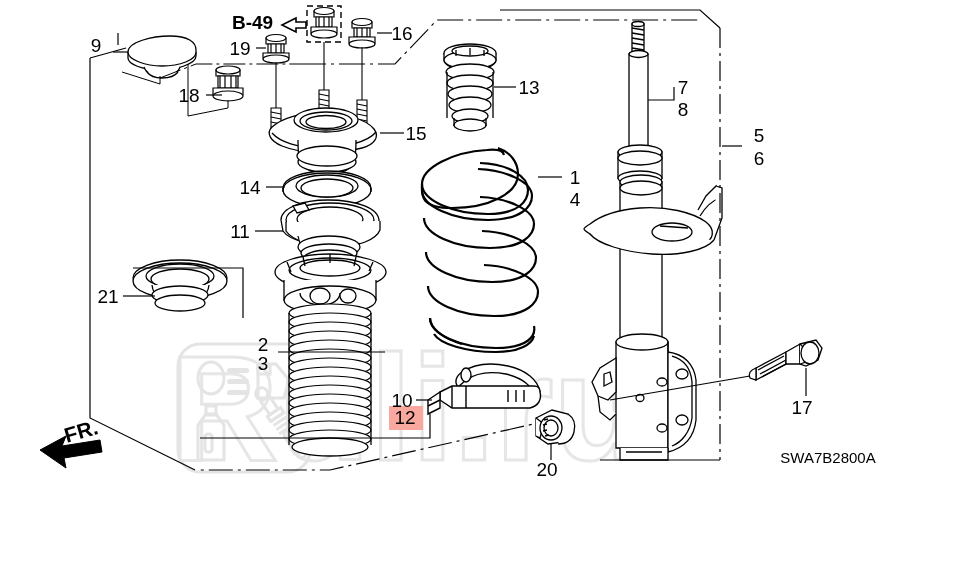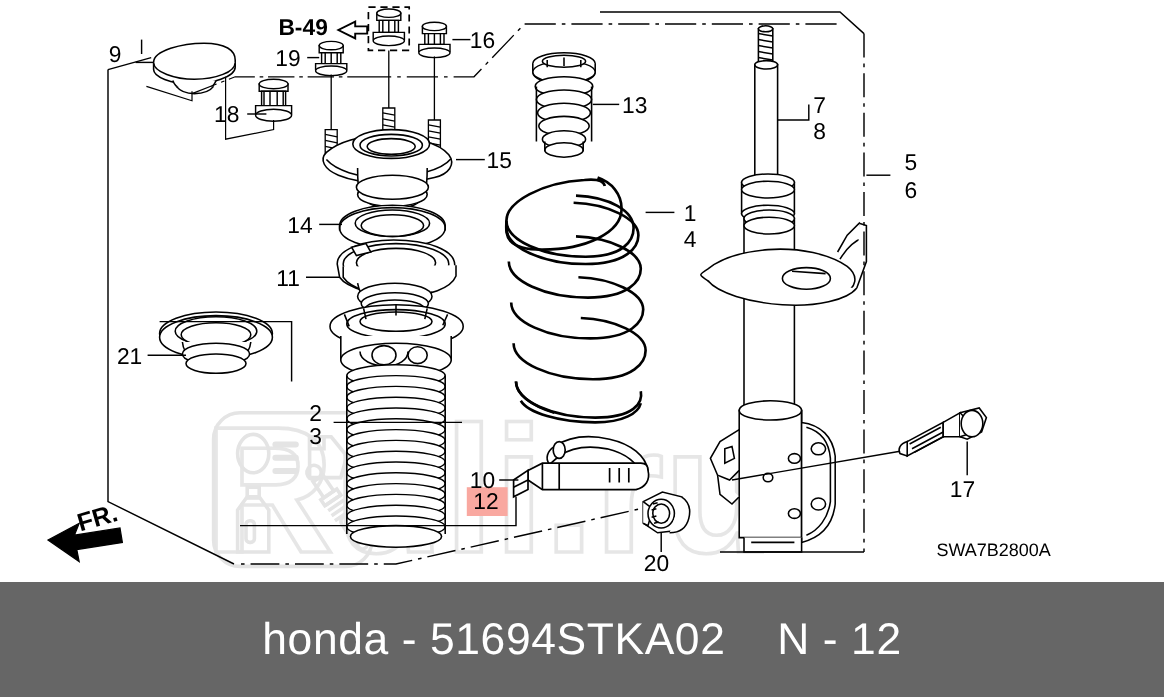--- a/index.html
+++ b/index.html
@@ -452,17 +452,14 @@
         <text class="lbl" x="405" y="424" text-anchor="middle">12</text>
         <text class="lbl" x="547" y="476" text-anchor="middle">20</text>
         <text class="lbl" x="802" y="414" text-anchor="middle">17</text>
       </g>
 
       <text class="code-text" x="828" y="463" text-anchor="middle">SWA7B2800A</text>
 
     </svg>
   </div>
 
-  <div class="footer-bar">
-    <span class="footer-text">honda - 51694STKA02    N - 12</span>
-  </div>
 
 </div>
 
 </body></html>

